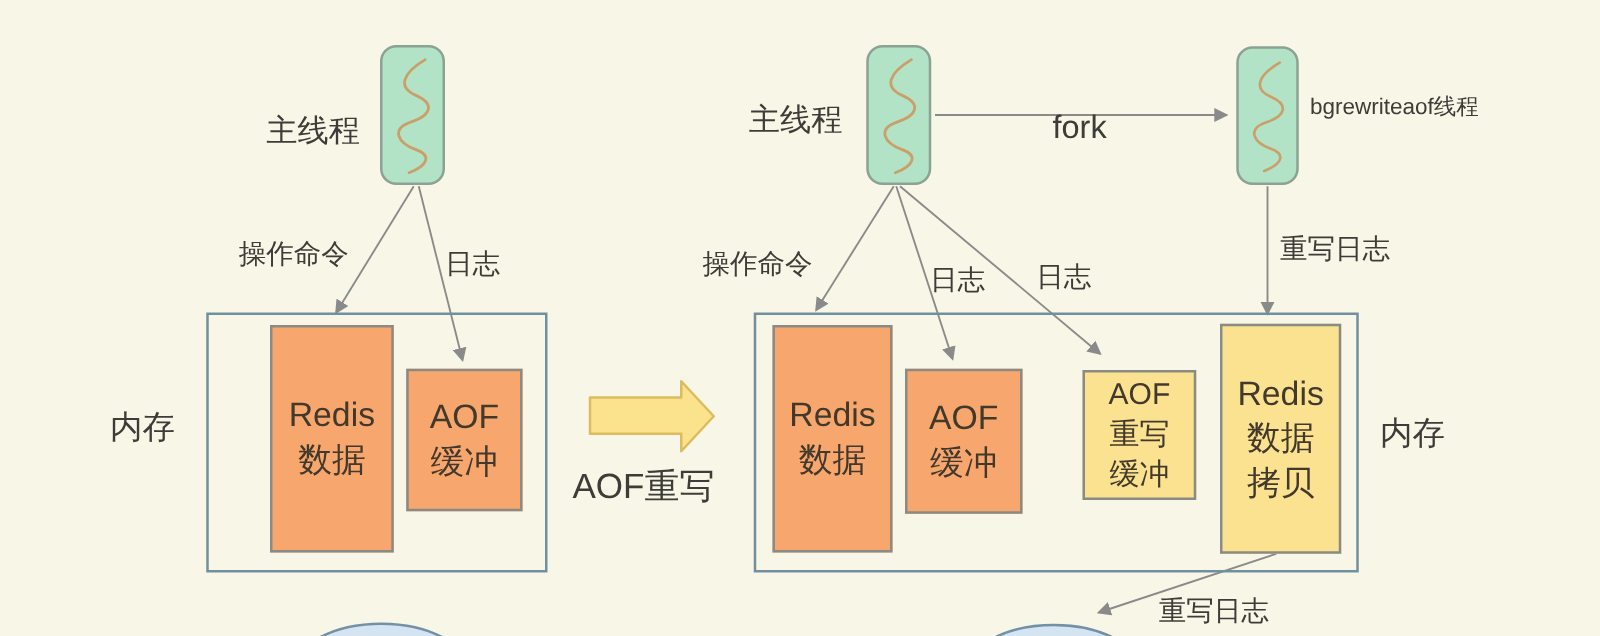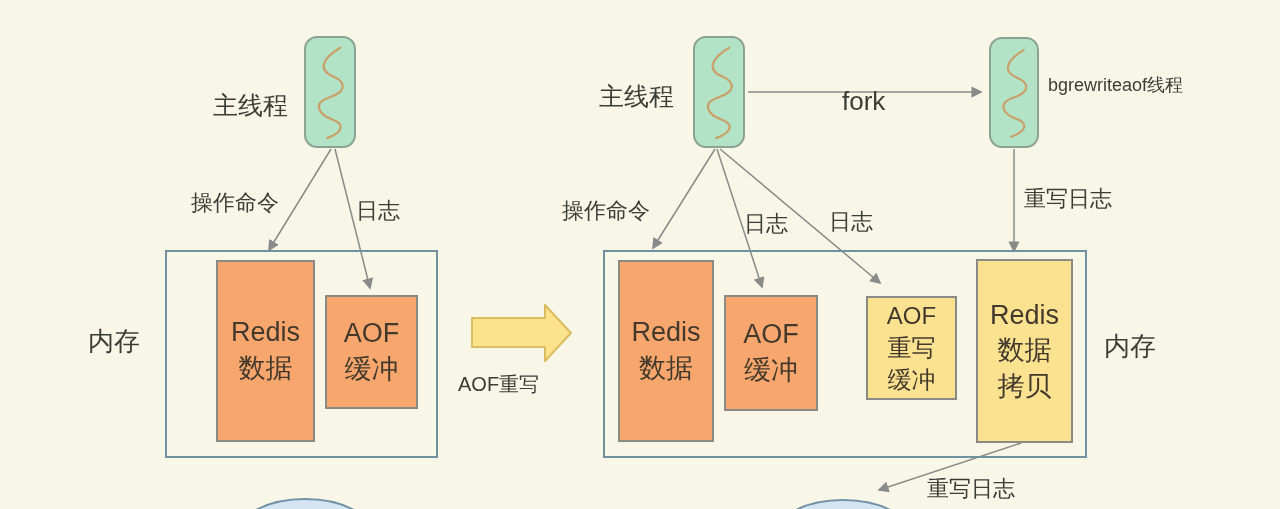--- a/index.html
+++ b/index.html
@@ -51,21 +51,21 @@
   #lbl-main-left   { left: 213px; top: 90px;  font-size: 25px; }
   #thread-left     { left: 304px; top: 36px;  width: 52px; height: 112px; }
   #lbl-op-left     { left: 191px; top: 190px; font-size: 22px; }
   #lbl-log-left    { left: 356px; top: 198px; font-size: 22px; }
   #mem-left        { left: 165px; top: 250px; width: 273px; height: 208px; }
   #lbl-mem-left    { left: 88px;  top: 326px; font-size: 26px; }
   #redis-left      { left: 216px; top: 260px; width: 99px;  height: 182px; }
   #aofbuf-left     { left: 325px; top: 295px; width: 93px;  height: 114px; }
 
   
-  #lbl-aof-rewrite { left: 458px; top: 372px; font-size: 20px; }
+  #lbl-aof-rewrite { left: 458px; top: 372px; font-size: 28px; }
 
   
   #lbl-main-right  { left: 599px; top: 81px;  font-size: 25px; }
   #thread-right    { left: 693px; top: 36px;  width: 52px; height: 112px; }
   #lbl-fork        { left: 842px; top: 59px;  font-size: 26px; margin-top: 27px; }
   #thread-bg       { left: 989px; top: 37px;  width: 50px; height: 111px; }
   #lbl-bgthread    { left: 1048px; top: 75px; font-size: 18px; }
   #lbl-rwlog-top   { left: 1024px; top: 186px; font-size: 22px; }
   #mem-right       { left: 603px; top: 250px; width: 484px; height: 208px; }
   #lbl-mem-right   { left: 1104px; top: 331px; font-size: 26px; }

